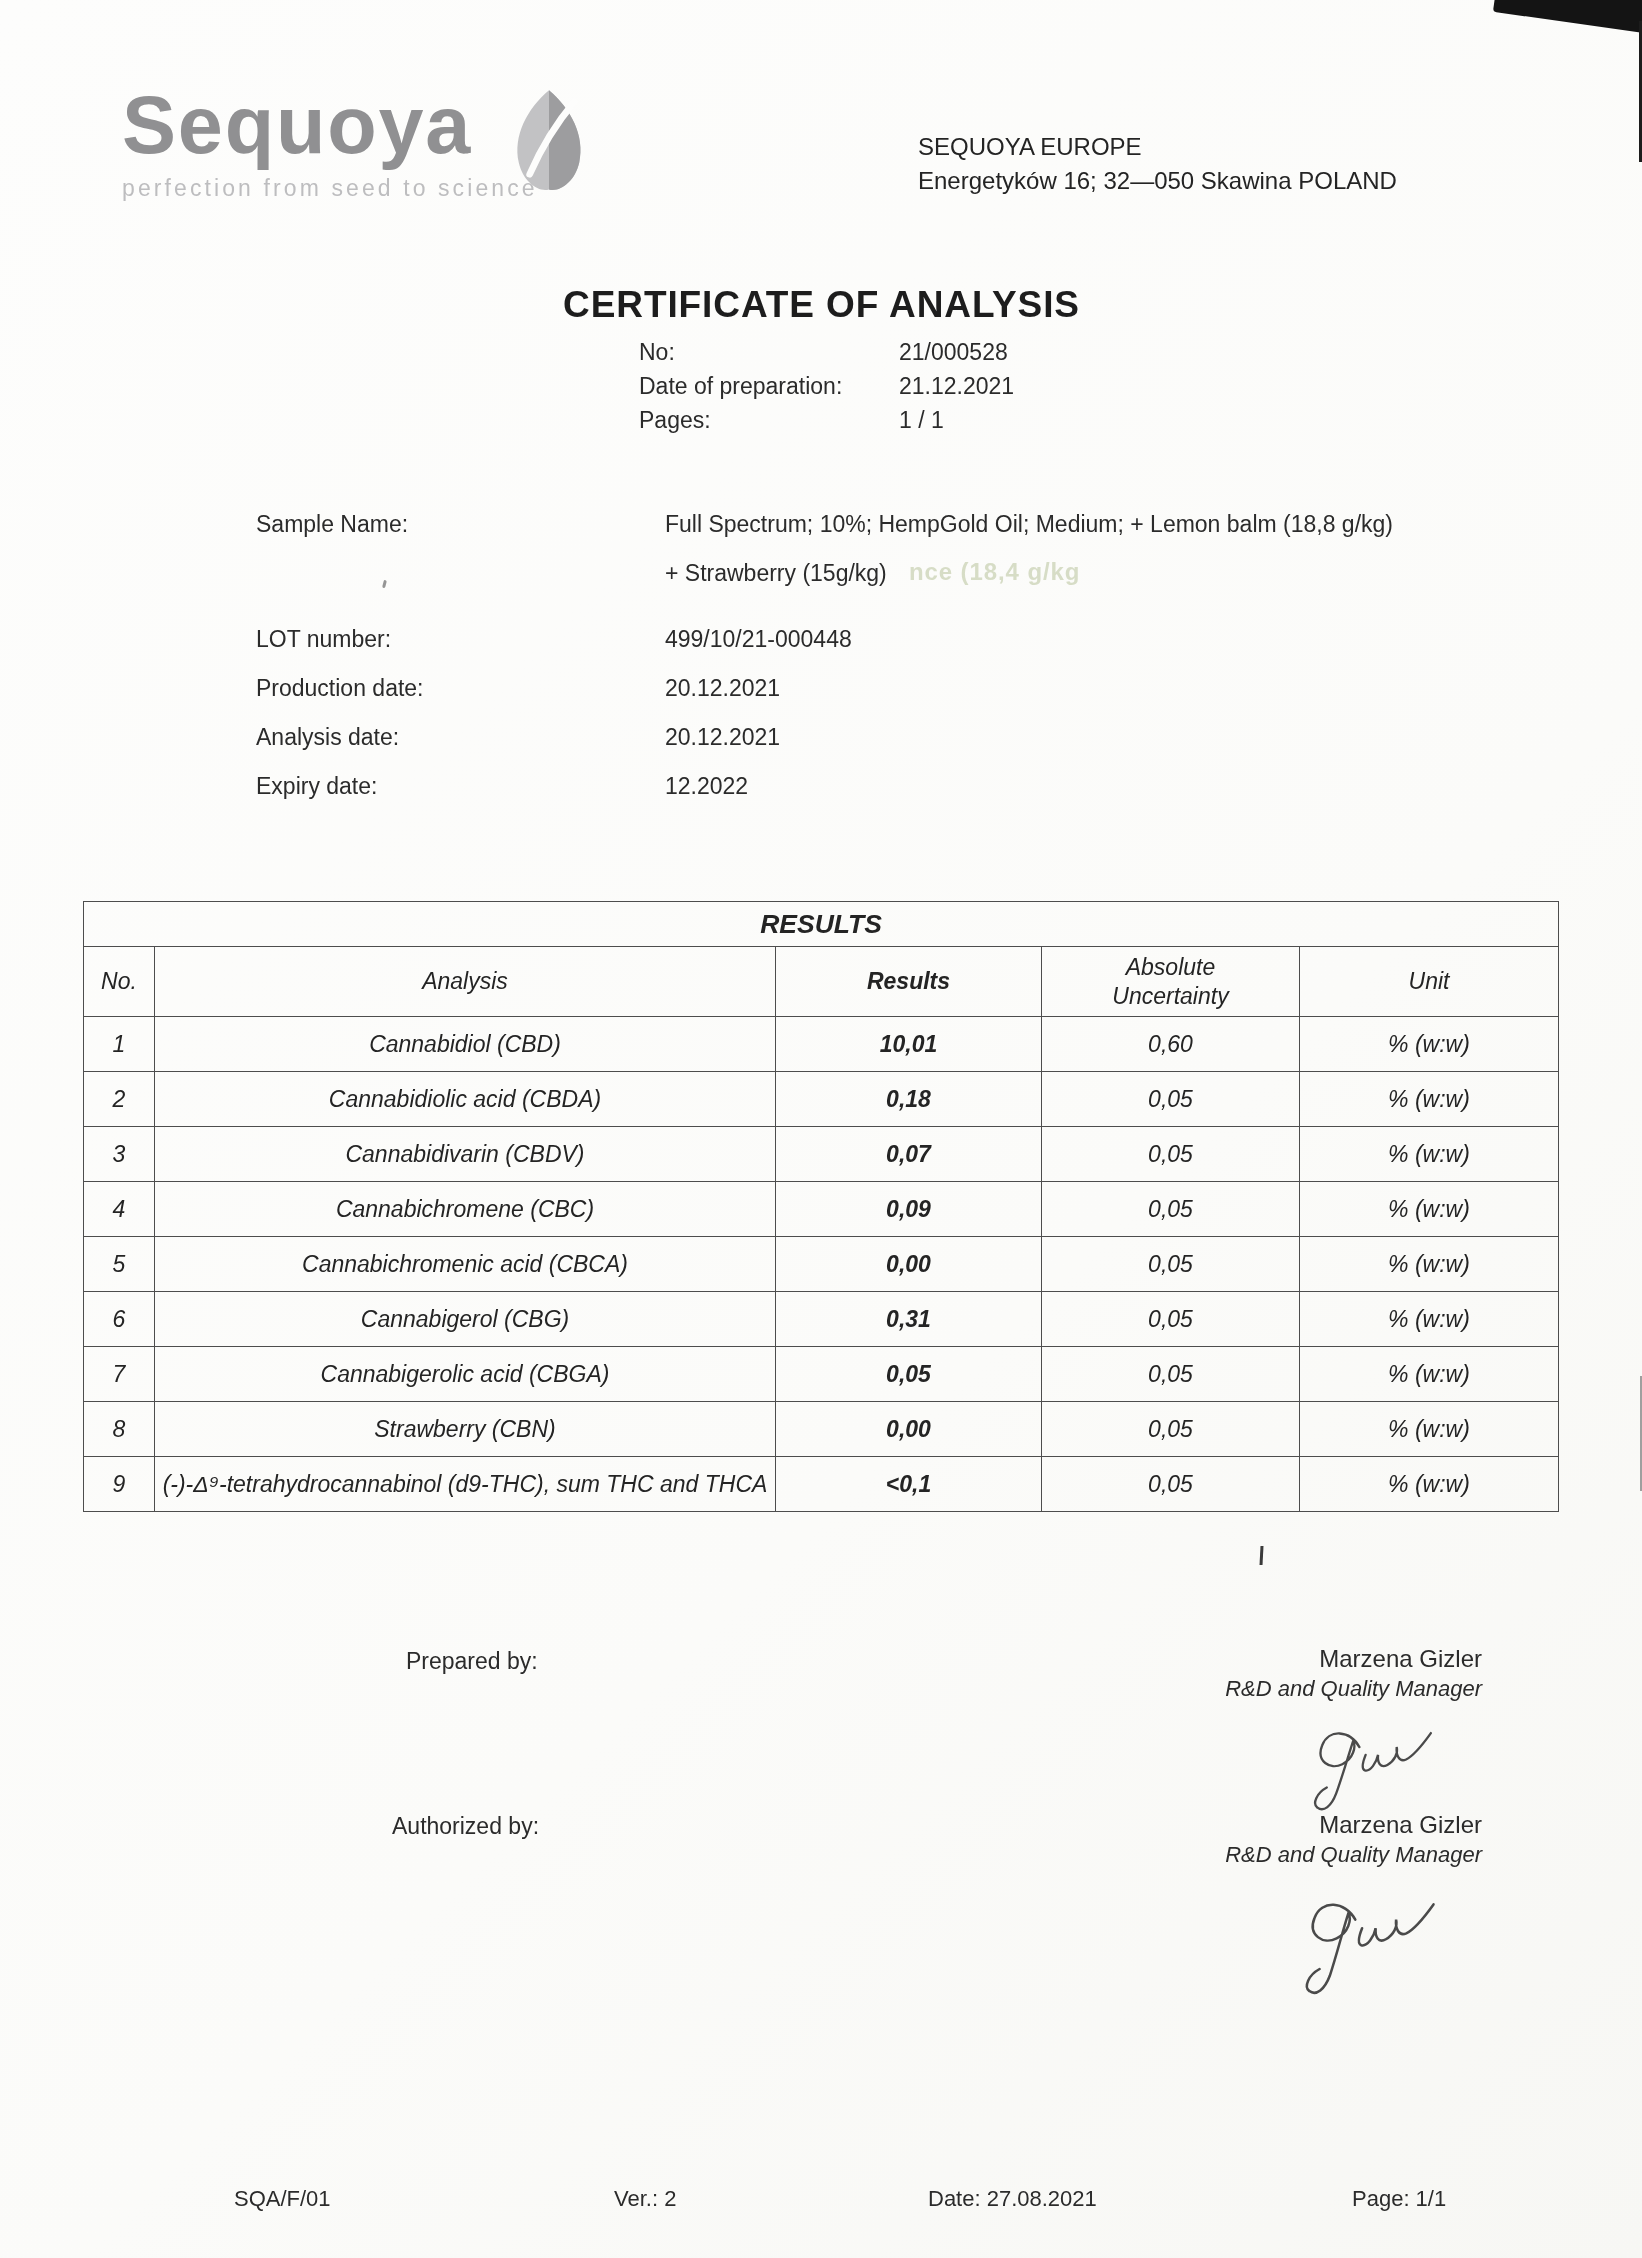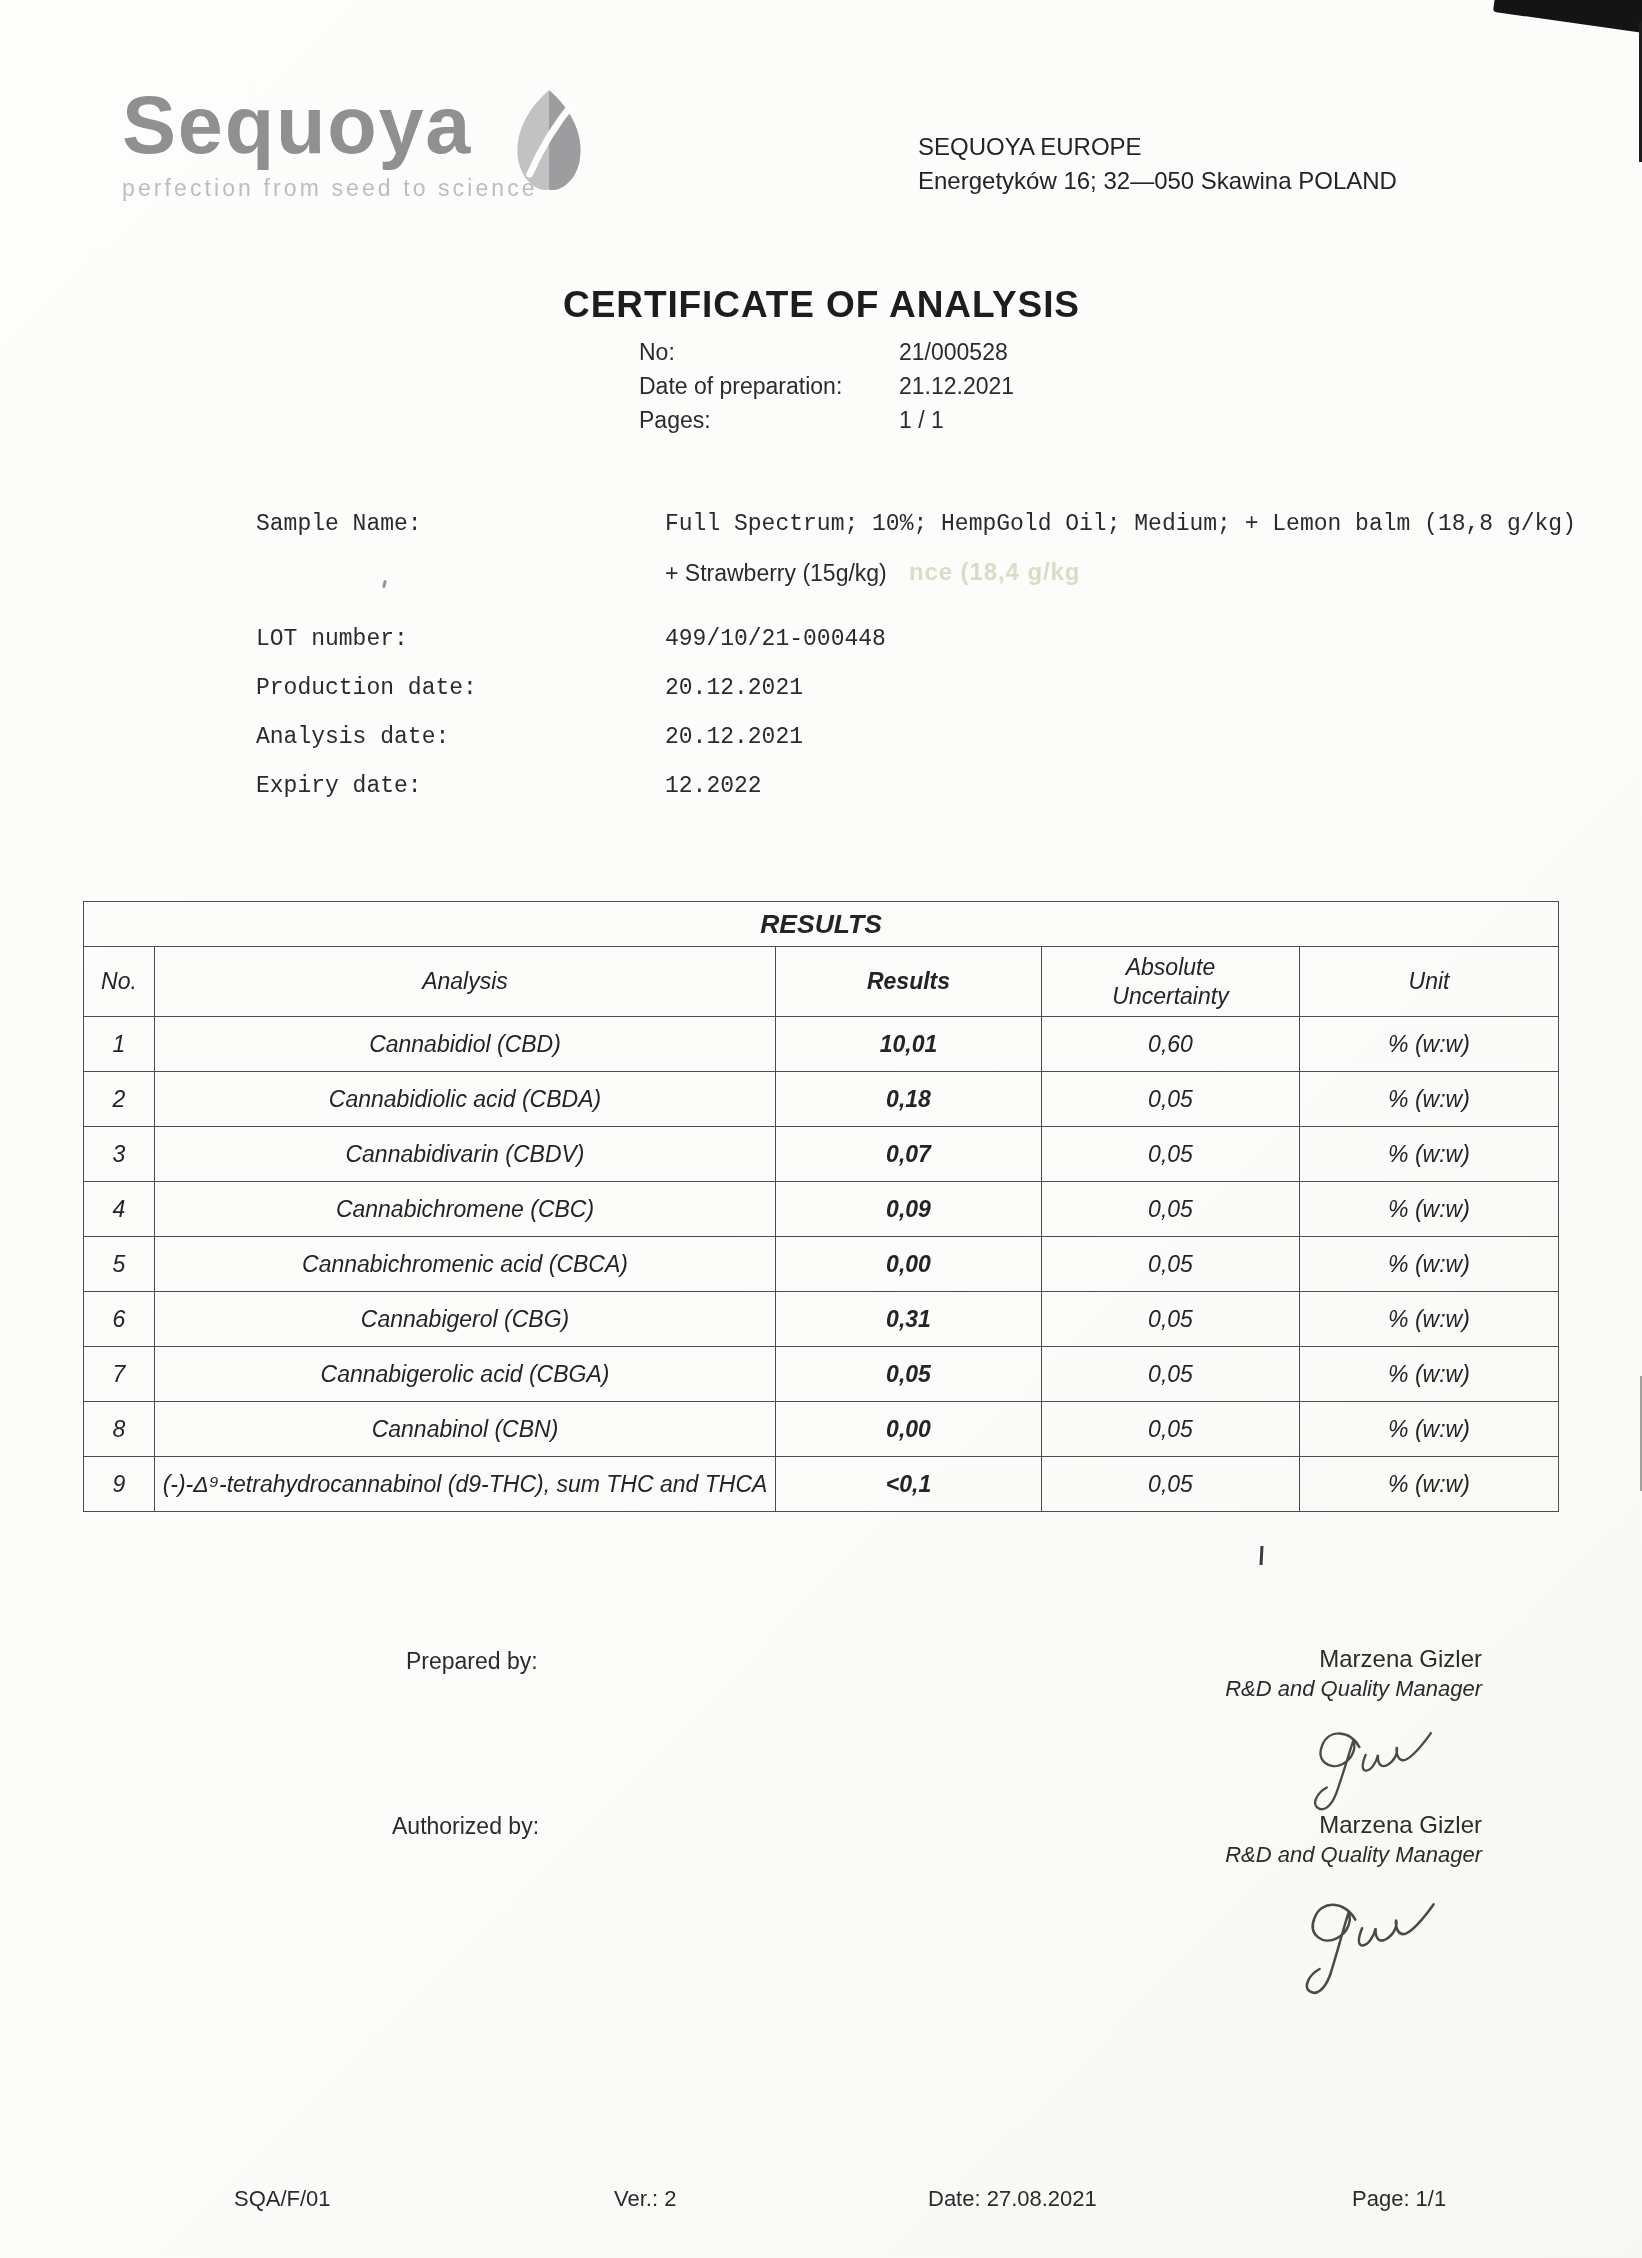--- a/index.html
+++ b/index.html
@@ -34,21 +34,21 @@
     position:absolute;left:0;top:284px;width:100%;
     text-align:center;font-size:37px;font-weight:bold;
     letter-spacing:0.9px;color:#1d1d1d;margin:0;
   }
   .meta-block{position:absolute;left:639px;top:335px;font-size:23px;line-height:34px;}
   .meta-row{display:flex;}
   .meta-label{width:260px;}
 
   
   .sample-block{position:absolute;left:256px;top:508px;font-size:23px;line-height:33px;}
-  .sample-row{display:flex;margin-bottom:16px;font-family:Liberation Mono, monospace;}
+  .sample-row{display:flex;margin-bottom:16px;}
   .sample-label{width:409px;flex:none;}
   .sample-value2{margin-left:409px;margin-bottom:33px;}
 
   
   .results{
     position:absolute;left:83px;top:901px;width:1475px;
     border-collapse:collapse;table-layout:fixed;
     font-size:23px;color:#242424;
   }
   .results th,.results td{
@@ -228,21 +228,21 @@
       </tr>
       <tr>
         <td>7</td>
         <td>Cannabigerolic acid (CBGA)</td>
         <td class="bold">0,05</td>
         <td>0,05</td>
         <td>% (w:w)</td>
       </tr>
       <tr>
         <td>8</td>
-        <td>Cannabinol (CBN)</td>
+        <td>Strawberry (CBN)</td>
         <td class="bold">0,00</td>
         <td>0,05</td>
         <td>% (w:w)</td>
       </tr>
       <tr>
         <td>9</td>
         <td>(-)-Δ⁹-tetrahydrocannabinol (d9-THC), sum THC and THCA</td>
         <td class="bold">&lt;0,1</td>
         <td>0,05</td>
         <td>% (w:w)</td>

